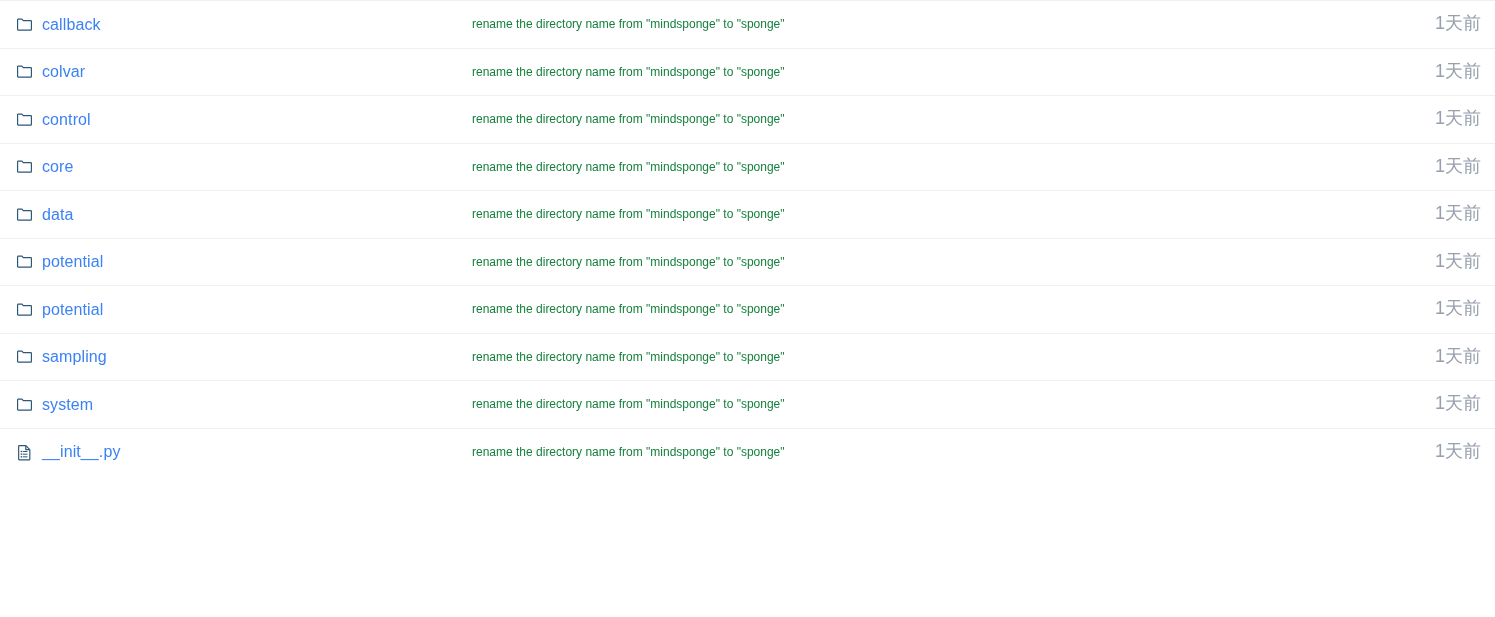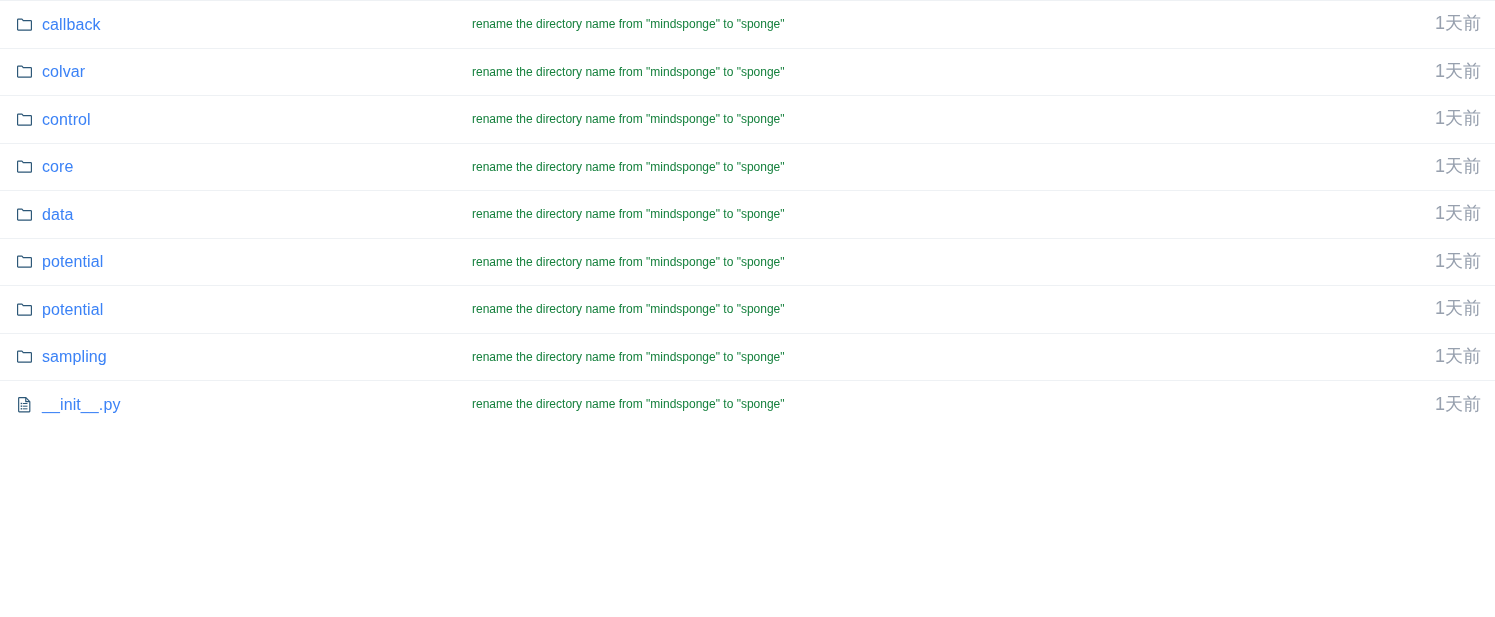--- a/index.html
+++ b/index.html
@@ -222,20 +222,36 @@
         <td class="cell cell-message">
           <a class="commit-msg" href="#">rename the directory name from "mindsponge" to "sponge"</a>
         </td>
         <td class="cell cell-age"><span class="age-text">1天前</span></td>
       </tr>
       <tr class="file-row">
         <td class="cell cell-name">
           <div class="name-wrap">
             <span class="icon">
               <svg width="17" height="17" viewBox="0 0 16 16" fill="none" aria-hidden="true">
+                <path d="M1.5 12.7V3.6c0-.33.27-.6.6-.6h3.42c.2 0 .38.1.49.26l.77 1.14h7.12c.33 0 .6.27.6.6v7.7c0 .33-.27.6-.6.6H2.1a.6.6 0 0 1-.6-.6z" stroke="currentColor" stroke-width="1.1" stroke-linejoin="round"></path>
+              </svg>
+            </span>
+            <a class="name-link" href="#">system</a>
+          </div>
+        </td>
+        <td class="cell cell-message">
+          <a class="commit-msg" href="#">rename the directory name from "mindsponge" to "sponge"</a>
+        </td>
+        <td class="cell cell-age"><span class="age-text">1天前</span></td>
+      </tr>
+      <tr class="file-row">
+        <td class="cell cell-name">
+          <div class="name-wrap">
+            <span class="icon">
+              <svg width="17" height="17" viewBox="0 0 16 16" fill="none" aria-hidden="true">
                 <path d="M3 1.6h6.3L13 5.3v9.1a.5.5 0 0 1-.5.5h-9.5a.5.5 0 0 1-.5-.5V2.1a.5.5 0 0 1 .5-.5z" stroke="currentColor" stroke-width="1.1" stroke-linejoin="round"></path>
                 <path d="M9.2 1.7v3.6h3.6" stroke="currentColor" stroke-width="1.1" stroke-linejoin="round"></path>
                 <rect x="4.4" y="6.4" width="1.5" height="1.3" fill="currentColor"></rect>
                 <rect x="6.6" y="6.6" width="4.2" height="0.95" fill="currentColor"></rect>
                 <rect x="4.4" y="8.9" width="1.5" height="1.3" fill="currentColor"></rect>
                 <rect x="6.6" y="9.1" width="4.2" height="0.95" fill="currentColor"></rect>
                 <rect x="4.4" y="11.4" width="1.5" height="1.3" fill="currentColor"></rect>
                 <rect x="6.6" y="11.6" width="4.2" height="0.95" fill="currentColor"></rect>
               </svg>
             </span>

